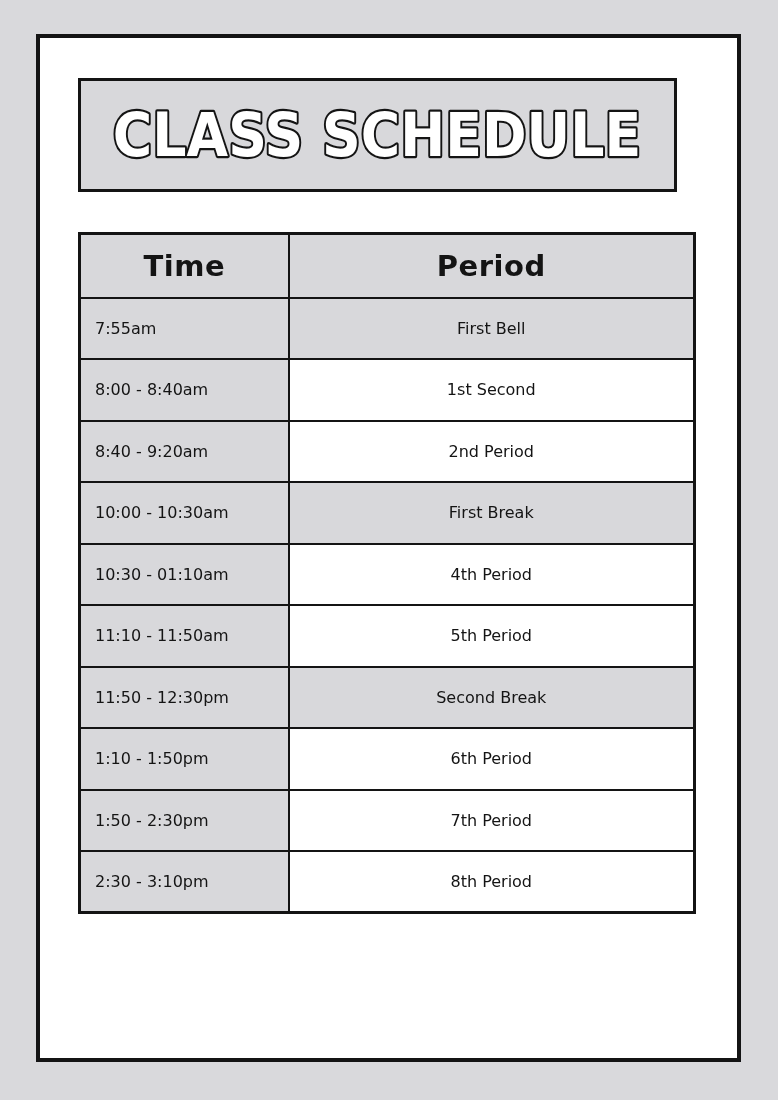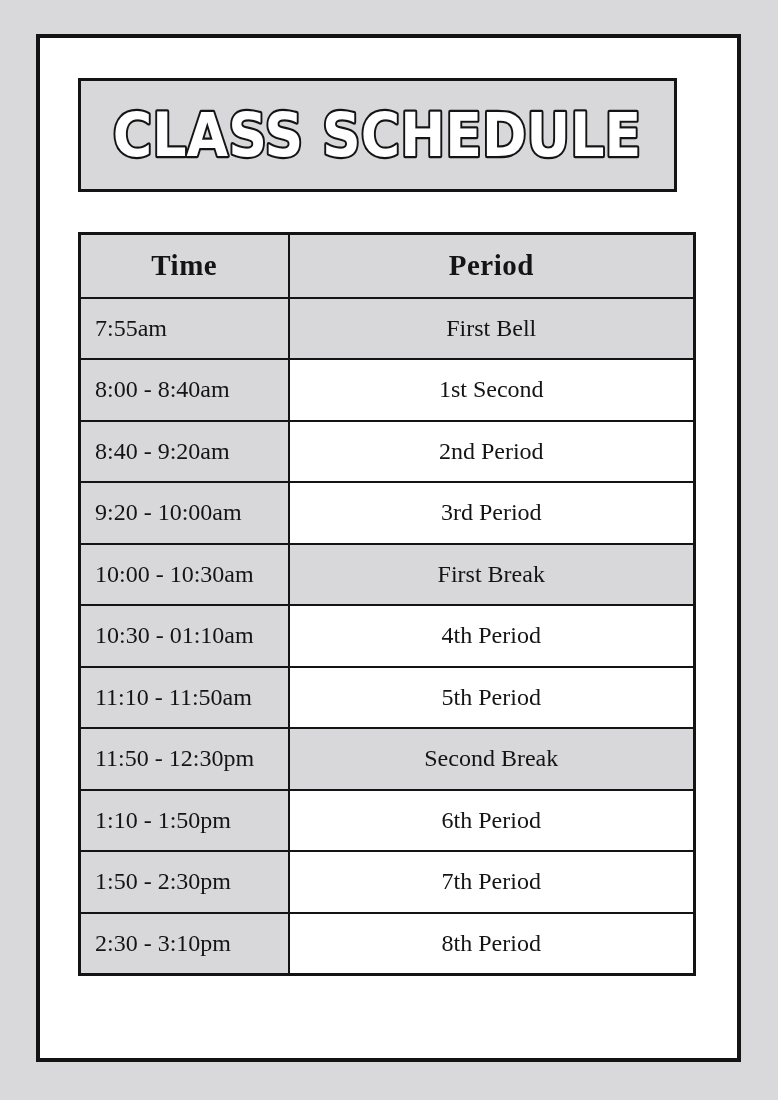--- a/index.html
+++ b/index.html
@@ -39,30 +39,30 @@
   }
   table.schedule {
     margin: 40px 0 0 38px;
     width: 615px;
     border-collapse: collapse;
     table-layout: fixed;
     border: 3px solid #141414;
   }
   col.c-time   { width: 209px; }
   col.c-period { width: 406px; }
-  th, td { border: 2px solid #141414; color: #141414; font-family: Liberation Serif, serif; }
+  th, td { border: 2px solid #141414; color: #141414; }
   th {
     height: 64px;
     background: #d8d8db;
     font-size: 29px;
     font-weight: bold;
     text-align: center;
     letter-spacing: 0.5px;
   }
-  td { height: 61.5px; font-size: 24px; font-weight: 400; }
+  td { height: 61.5px; font-size: 16px; font-weight: 400; }
   td.time-cell {
     background: #d8d8db;
     text-align: left;
     padding-left: 14px;
   }
   td.period-cell {
     background: #ffffff;
     text-align: center;
   }
   tr.shaded td.period-cell { background: #d8d8db; }
@@ -95,24 +95,20 @@
         <td class="period-cell">First Bell</td>
       </tr>
       <tr>
         <td class="time-cell">8:00 - 8:40am</td>
         <td class="period-cell">1st Second</td>
       </tr>
       <tr>
         <td class="time-cell">8:40 - 9:20am</td>
         <td class="period-cell">2nd Period</td>
       </tr>
-      <tr>
-        <td class="time-cell">9:20 - 10:00am</td>
-        <td class="period-cell">3rd Period</td>
-      </tr>
       <tr class="shaded">
         <td class="time-cell">10:00 - 10:30am</td>
         <td class="period-cell">First Break</td>
       </tr>
       <tr>
         <td class="time-cell">10:30 - 01:10am</td>
         <td class="period-cell">4th Period</td>
       </tr>
       <tr>
         <td class="time-cell">11:10 - 11:50am</td>

